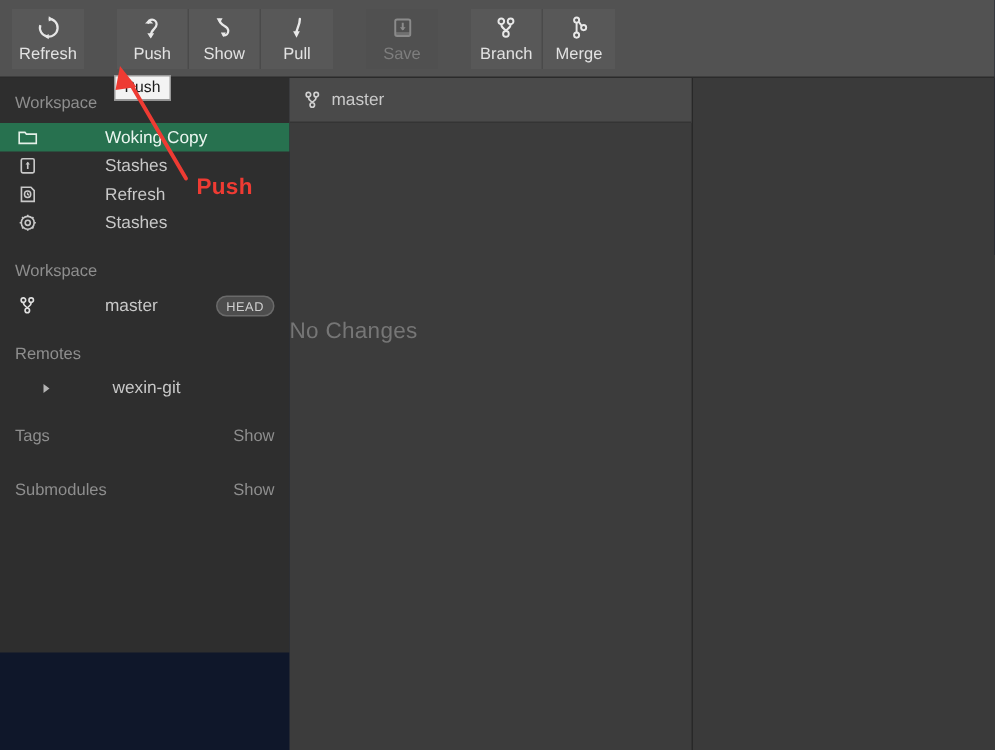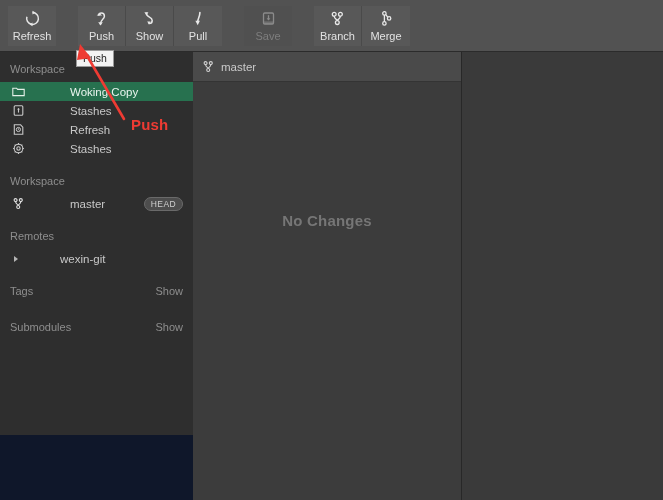--- a/index.html
+++ b/index.html
@@ -123,21 +123,21 @@
     letter-spacing: .4px;
     color: #cfcfcf;
     background: #4d4d4d;
     border: 1px solid #6a6a6a;
     border-radius: 7px;
     padding: 1px 6px 1px 6px;
     margin-right: 10px;
     line-height: 10px;
   }
   .sb-item.remote {
-    padding-left: 14px;
+    padding-left: 29px;
   }
   .tri {
     width: 0; height: 0;
     border-left: 4px solid #b4b4b4;
     border-top: 3.5px solid transparent;
     border-bottom: 3.5px solid transparent;
     margin-right: 6px;
   }
 
   
@@ -160,25 +160,23 @@
     font-size: 11.5px;
     border-bottom: 1px solid #343434;
     box-sizing: border-box;
   }
   .branch-bar .ic { margin-right: 6px; display: flex; }
   .no-changes {
     position: absolute;
     left: 0;
     top: 160px;
     width: 100%;
-    text-align: center;
     color: #767676;
     font-size: 15px;
     letter-spacing: .2px;
-    font-weight: bold;
   }
 
   
   .right {
     position: absolute;
     left: 462px; top: 52px;
     width: 201px;
     height: 448px;
     background: #3a3a3a;
   }

